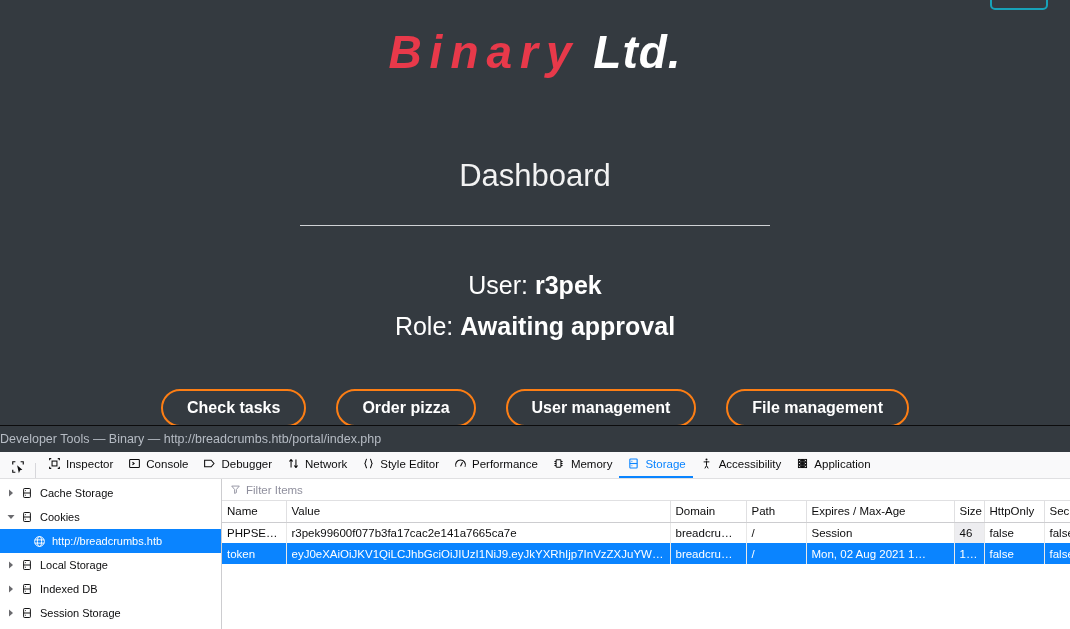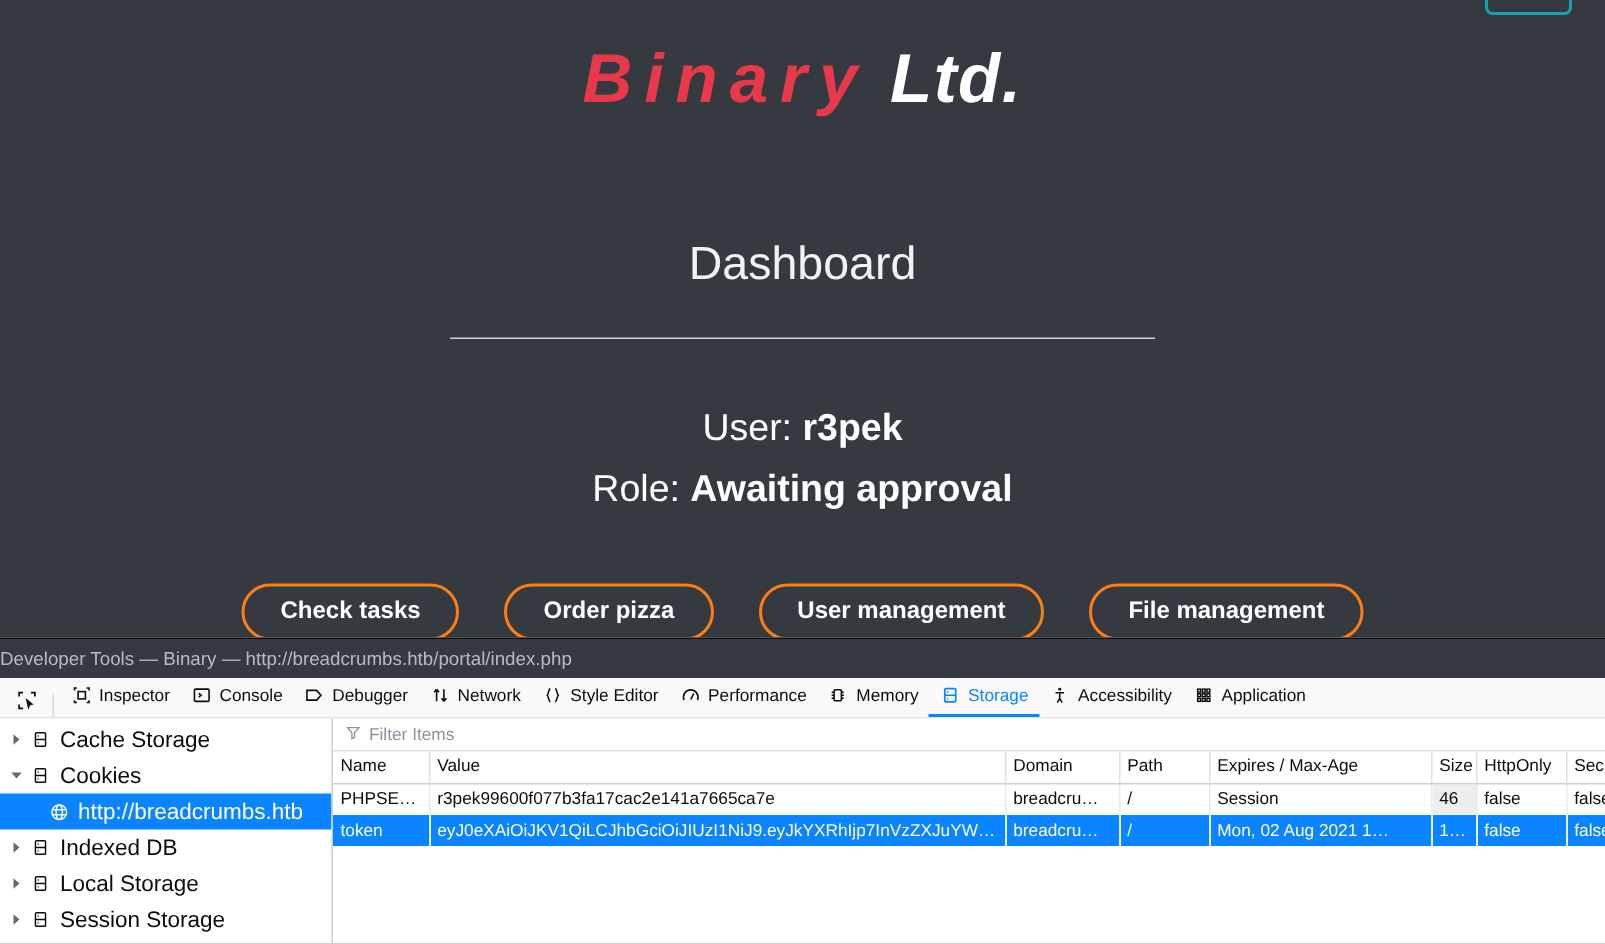--- a/index.html
+++ b/index.html
@@ -155,21 +155,21 @@
     width: 222px;
     background: #ffffff;
     border-right: 1px solid #cdcdd0;
     padding-top: 2px;
     overflow: hidden;
   }
 
   .tree-row {
     display: flex; align-items: center;
     height: 24px;
-    font-size: 15px;
+    font-size: 11px;
     color: #0c0c0d;
     cursor: pointer;
     padding-left: 4px;
     white-space: nowrap;
     text-align: center;
   }
   .tree-row.selected { background: #0a84ff; color: #ffffff; }
   .tree-row.child { padding-left: 30px; }
   .twisty {
     width: 14px; height: 14px;
@@ -444,37 +444,37 @@
                 <path d="M2 0.5L6 4L2 7.5Z" fill="#6a6a6e"></path>
               </svg>
           </span>
           <span class="tree-icon">
             <svg width="12" height="12" viewBox="0 0 16 16" fill="none" stroke="#0c0c0d" stroke-width="1.3">
               <rect x="3.5" y="2" width="9" height="12" rx="1"></rect>
                 <path d="M3.5 8h9"></path>
               <path d="M5.5 4.8h1M5.5 11h1"></path>
             </svg>
           </span>
-          <span>Indexed DB</span>
+          <span>Local Storage</span>
         </div>
 
         <div class="tree-row">
           <span class="twisty">
             <svg width="8" height="8" viewBox="0 0 8 8">
                 <path d="M2 0.5L6 4L2 7.5Z" fill="#6a6a6e"></path>
               </svg>
           </span>
           <span class="tree-icon">
             <svg width="12" height="12" viewBox="0 0 16 16" fill="none" stroke="#0c0c0d" stroke-width="1.3">
               <rect x="3.5" y="2" width="9" height="12" rx="1"></rect>
                 <path d="M3.5 8h9"></path>
               <path d="M5.5 4.8h1M5.5 11h1"></path>
             </svg>
           </span>
-          <span>Local Storage</span>
+          <span>Indexed DB</span>
         </div>
 
         <div class="tree-row">
           <span class="twisty">
             <svg width="8" height="8" viewBox="0 0 8 8">
                 <path d="M2 0.5L6 4L2 7.5Z" fill="#6a6a6e"></path>
               </svg>
           </span>
           <span class="tree-icon">
             <svg width="12" height="12" viewBox="0 0 16 16" fill="none" stroke="#0c0c0d" stroke-width="1.3">

